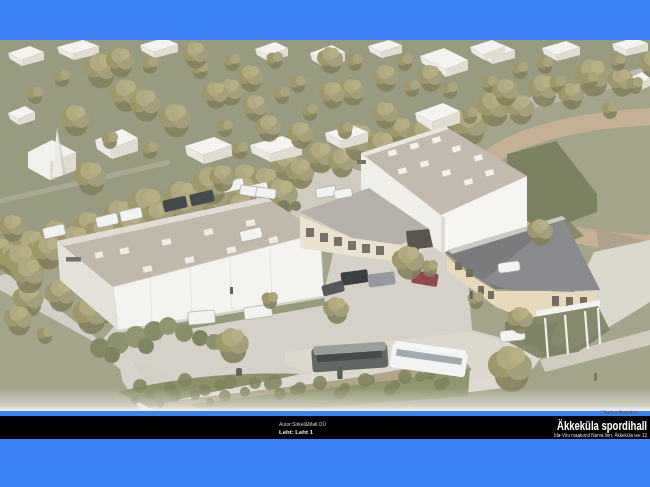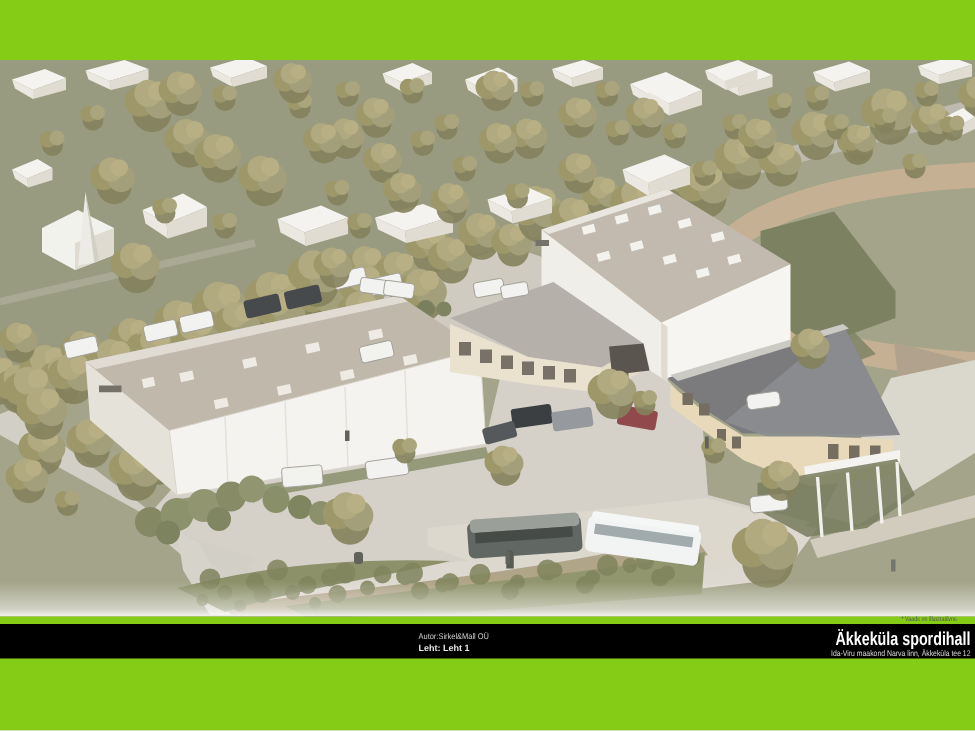--- a/index.html
+++ b/index.html
@@ -1,16 +1,16 @@
 <!DOCTYPE html>
 <html><head>
 <meta charset="utf-8">
 <style>
   html,body{margin:0;padding:0;background:#fff;}
-  #sheet{position:relative;width:650px;height:487px;background:#84cc16;overflow:hidden;
+  #sheet{position:relative;width:650px;height:487px;background:#3b82f6;overflow:hidden;
          font-family:"Liberation Sans", sans-serif;}
   svg{display:block;}
 </style>
 </head>
 <body>
 <div id="sheet">
 <svg width="650" height="487" viewBox="0 0 650 487">
 <defs>
   <clipPath id="art">
           <rect x="0" y="40" width="650" height="371"></rect>

